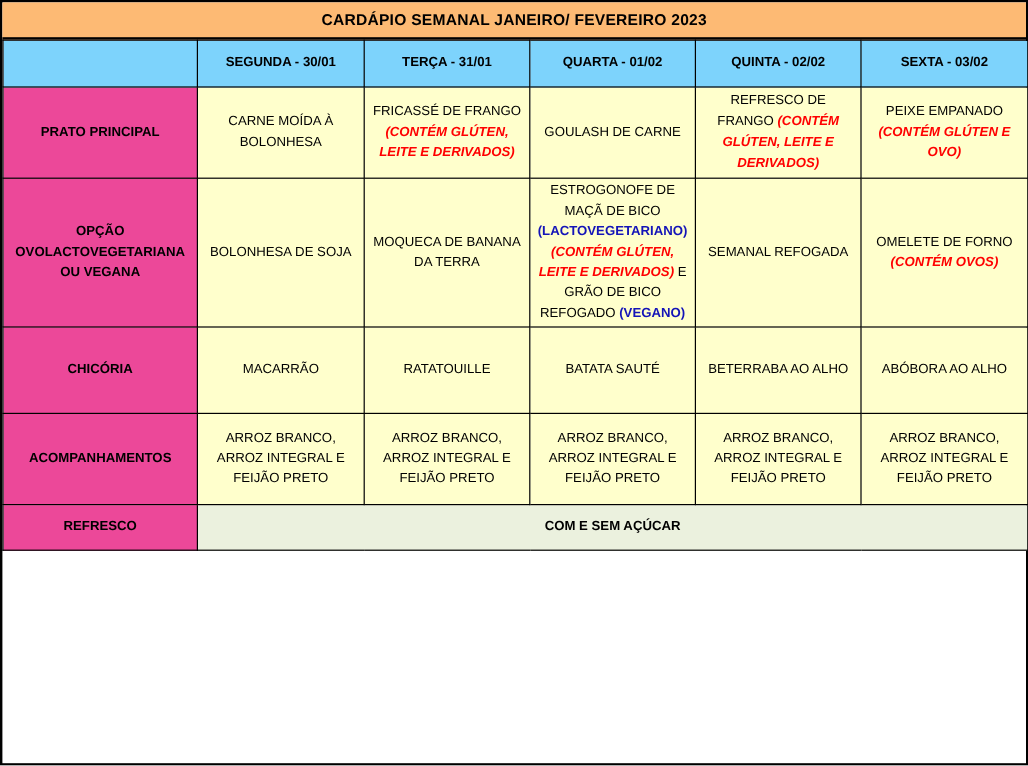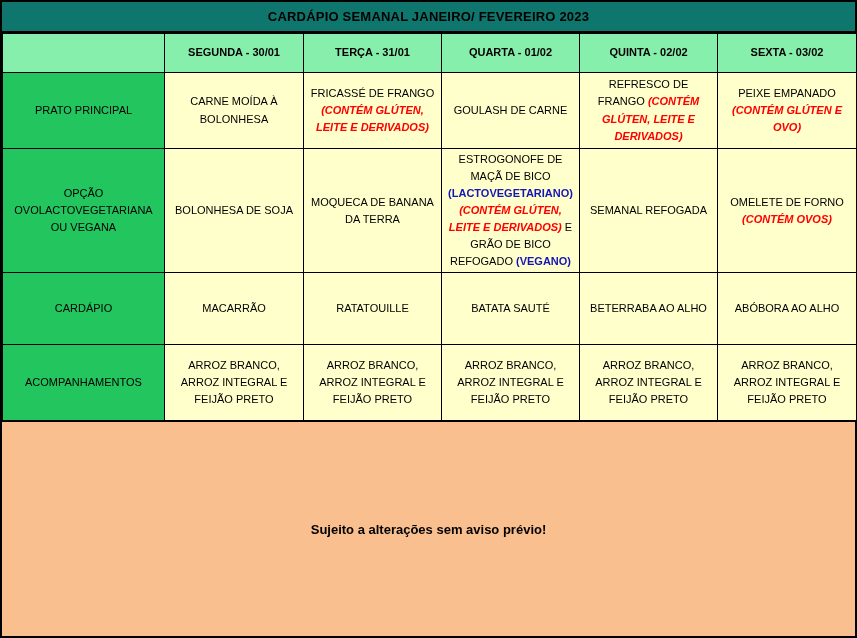--- a/index.html
+++ b/index.html
@@ -11,21 +11,21 @@
   }
   .sheet {
     width: 857px;
     height: 638px;
     border: 2px solid #000000;
     display: flex;
     flex-direction: column;
   }
   .title-bar {
     height: 31px;
-    background: #0f766e;
+    background: #fdba74;
     border-bottom: 2px solid #000000;
     display: flex;
     align-items: center;
     justify-content: center;
     font-weight: bold;
     font-size: 13px;
     letter-spacing: 0.2px;
   }
   table.menu {
     border-collapse: collapse;
@@ -40,27 +40,27 @@
     font-size: 11px;
     line-height: 1.55;
   }
   col.c0 { width: 162px; }
   col.c1 { width: 139px; }
   col.c2 { width: 138px; }
   col.c3 { width: 138px; }
   col.c4 { width: 138px; }
   col.c5 { width: 139px; }
   tr.day-header th {
-    background: #86efac;
+    background: #7dd3fc;
     font-weight: bold;
     height: 39px;
   }
   th.row-label {
-    background: #22c55e;
-    font-weight: normal;
+    background: #ec4899;
+    font-weight: bold;
     padding: 2px 4px;
   }
   td.menu-cell {
     background: #FFFFCC;
     font-weight: normal;
   }
   td.refresco-cell {
     background: #EBF1DE;
     font-weight: bold;
   }
@@ -116,32 +116,35 @@
         </tr>
         <tr style="height: 124px;">
           <th class="row-label">OPÇÃO OVOLACTOVEGETARIANA OU VEGANA</th>
           <td class="menu-cell"><span class="seg-k">BOLONHESA DE SOJA</span></td>
           <td class="menu-cell"><span class="seg-k">MOQUECA DE BANANA DA TERRA</span></td>
           <td class="menu-cell"><span class="seg-k">ESTROGONOFE DE MAÇÃ DE BICO</span> <span class="seg-b">(LACTOVEGETARIANO)</span> <span class="seg-r">(CONTÉM GLÚTEN, LEITE E DERIVADOS)</span> <span class="seg-k">E GRÃO DE BICO REFOGADO</span> <span class="seg-b">(VEGANO)</span></td>
           <td class="menu-cell"><span class="seg-k">SEMANAL REFOGADA</span></td>
           <td class="menu-cell"><span class="seg-k">OMELETE DE FORNO</span> <span class="seg-r">(CONTÉM OVOS)</span></td>
         </tr>
         <tr style="height: 72px;">
-          <th class="row-label">CARDÁPIO</th>
+          <th class="row-label">CHICÓRIA</th>
           <td class="menu-cell"><span class="seg-k">MACARRÃO</span></td>
           <td class="menu-cell"><span class="seg-k">RATATOUILLE</span></td>
           <td class="menu-cell"><span class="seg-k">BATATA SAUTÉ</span></td>
           <td class="menu-cell"><span class="seg-k">BETERRABA AO ALHO</span></td>
           <td class="menu-cell"><span class="seg-k">ABÓBORA AO ALHO</span></td>
         </tr>
         <tr style="height: 76px;">
           <th class="row-label">ACOMPANHAMENTOS</th>
           <td class="menu-cell"><span class="seg-k">ARROZ BRANCO, ARROZ INTEGRAL E FEIJÃO PRETO</span></td>
           <td class="menu-cell"><span class="seg-k">ARROZ BRANCO, ARROZ INTEGRAL E FEIJÃO PRETO</span></td>
           <td class="menu-cell"><span class="seg-k">ARROZ BRANCO, ARROZ INTEGRAL E FEIJÃO PRETO</span></td>
           <td class="menu-cell"><span class="seg-k">ARROZ BRANCO, ARROZ INTEGRAL E FEIJÃO PRETO</span></td>
           <td class="menu-cell"><span class="seg-k">ARROZ BRANCO, ARROZ INTEGRAL E FEIJÃO PRETO</span></td>
         </tr>
+        <tr style="height: 38px;">
+          <th class="row-label">REFRESCO</th>
+          <td class="refresco-cell" colspan="5">COM E SEM AÇÚCAR</td>
+        </tr>
       </tbody>
   </table>
 
-  <div class="footer-bar">Sujeito a alterações sem aviso prévio!</div>
 </div>
 
 </body></html>

